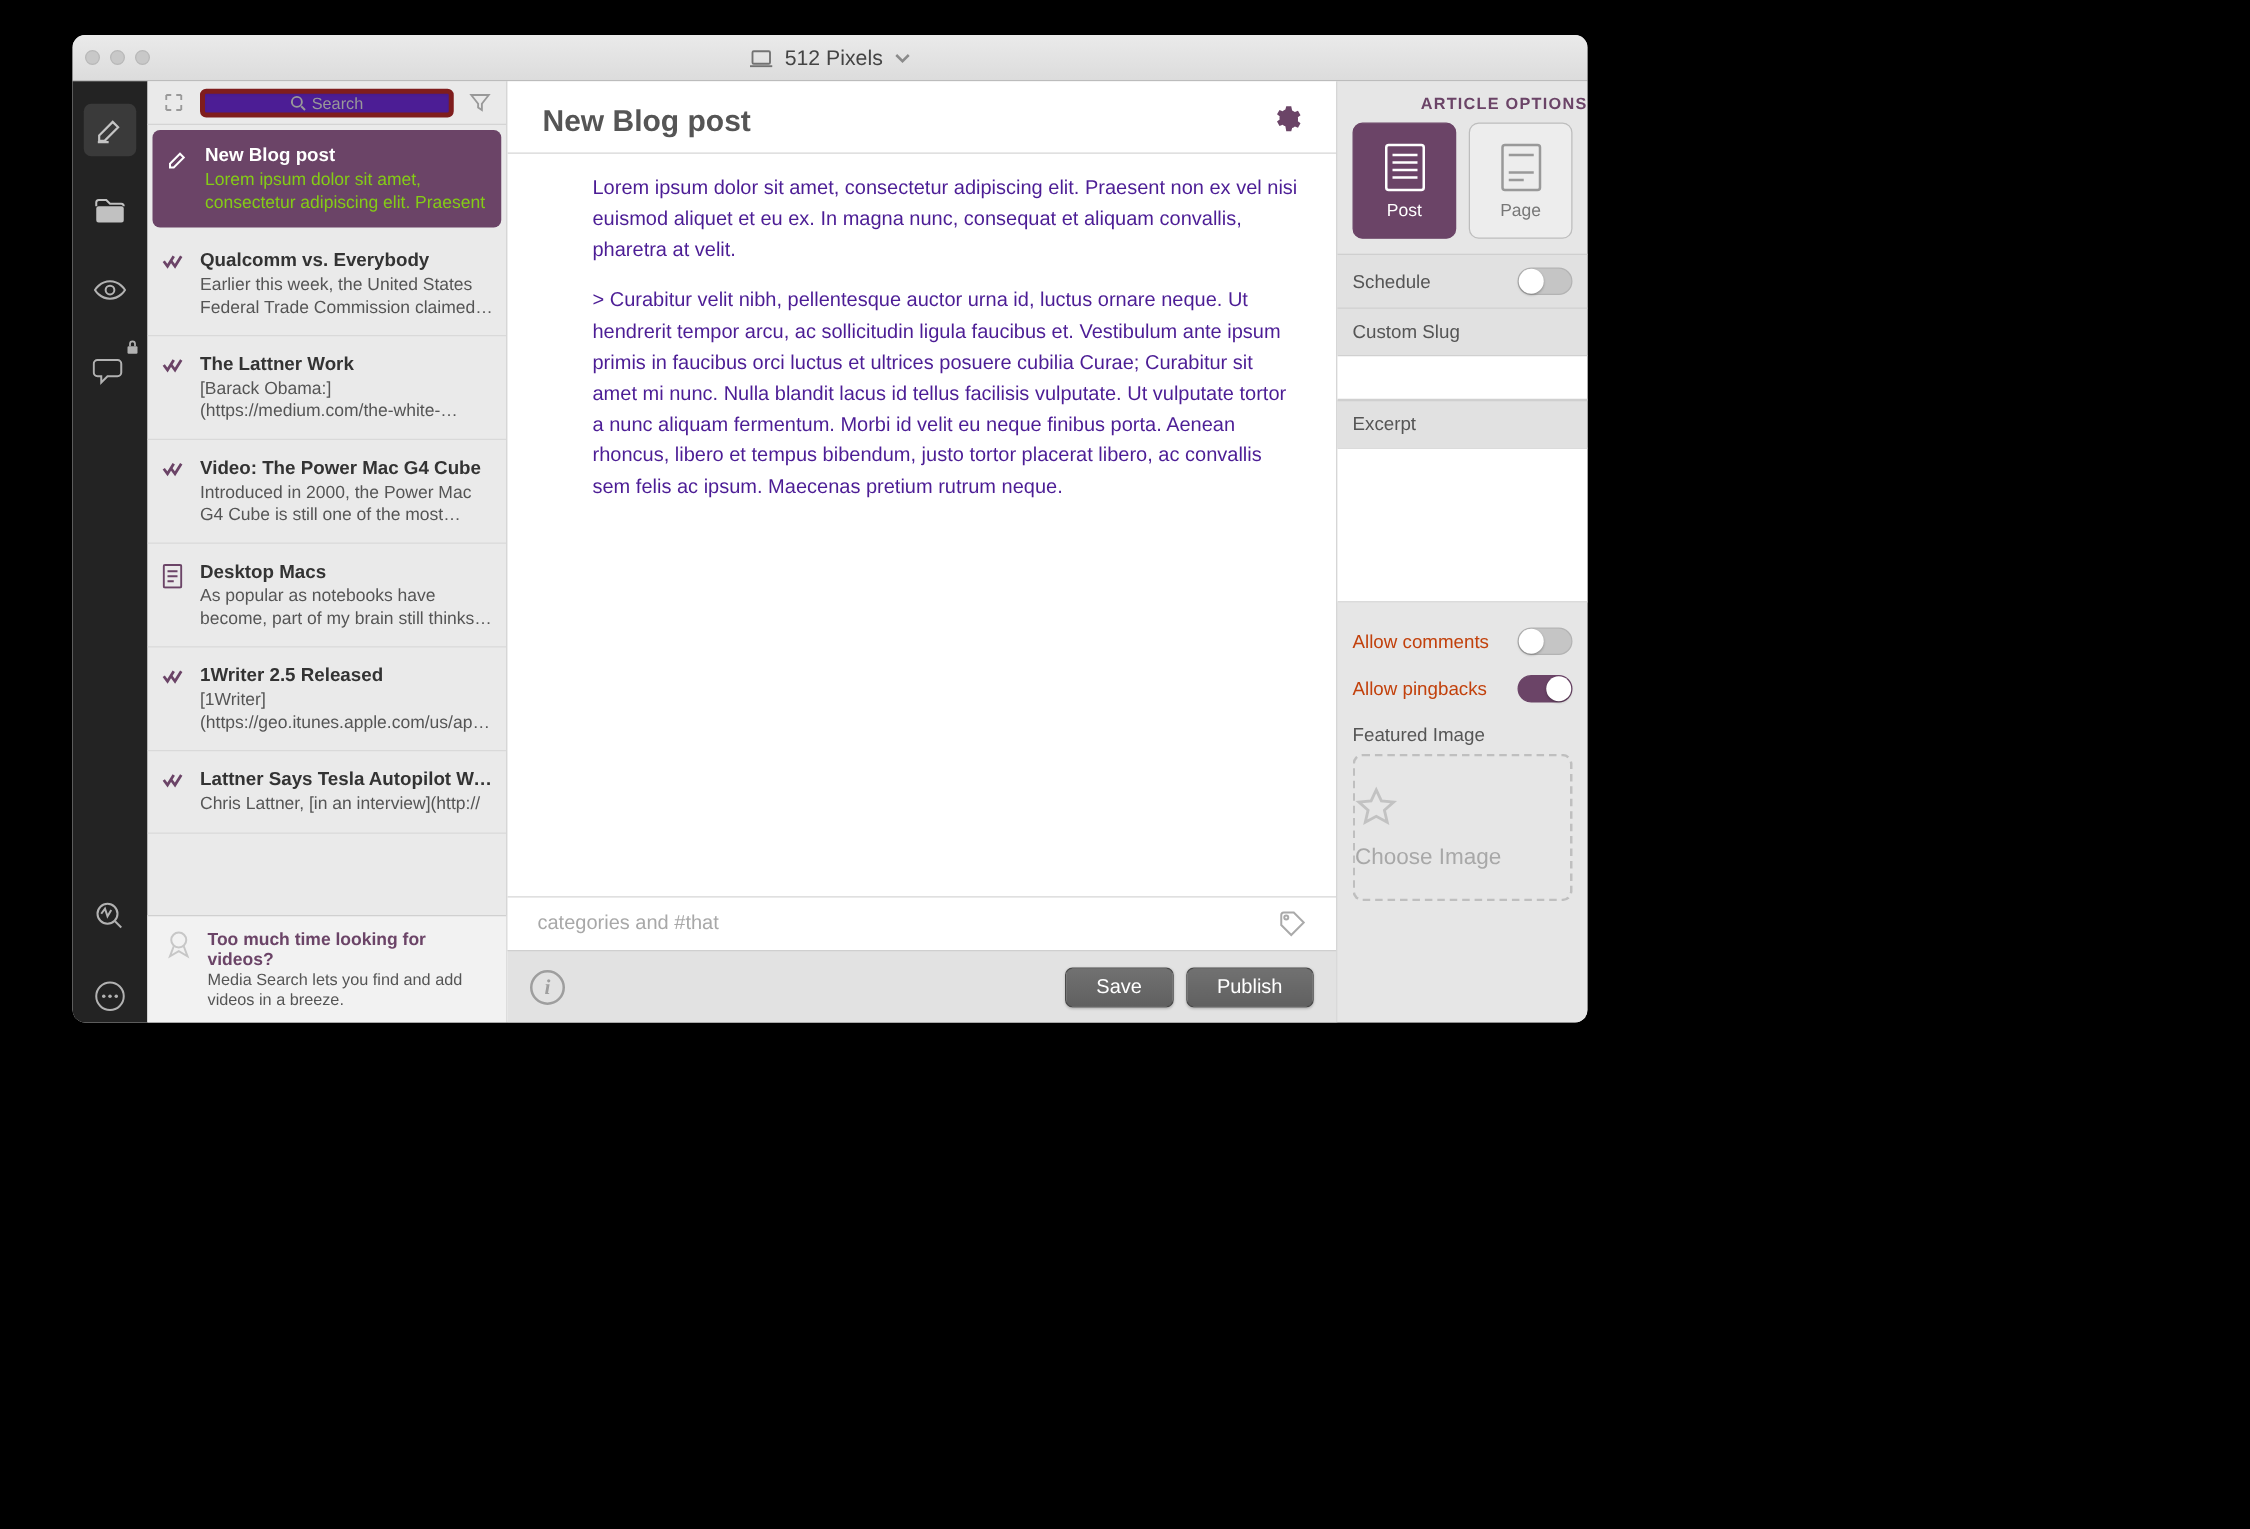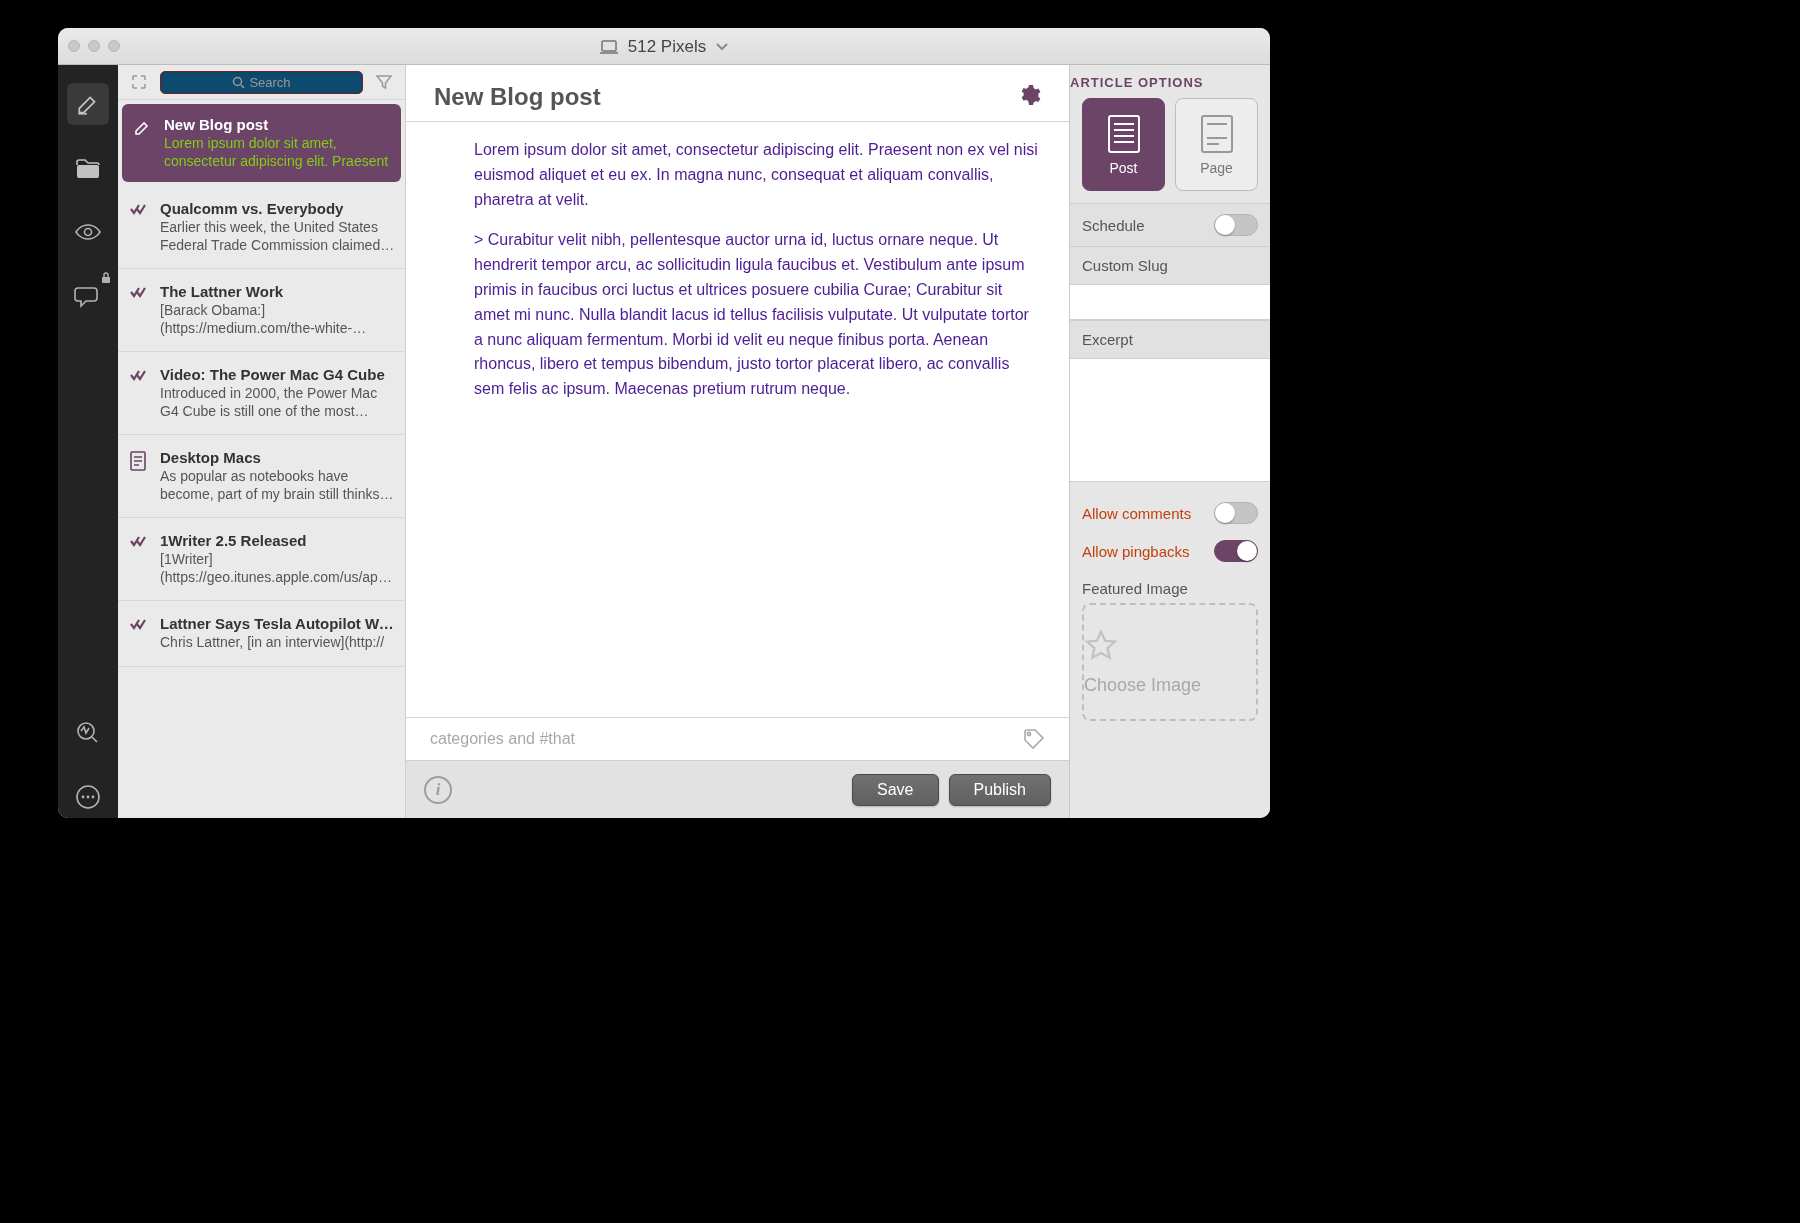--- a/index.html
+++ b/index.html
@@ -82,22 +82,22 @@
     padding:0 8px; gap:8px;
     border-bottom:1px solid #d4d4d4;
   }
   .list-toolbar .icon-btn {
     width:26px; height:26px; display:flex; align-items:center; justify-content:center;
     color:#888; cursor:pointer;
   }
   .search-box {
     flex:1;
     height:23px;
-    background:#0c4a6e;
-    border:1px solid #7f1d1d;
+    background:#4c1d95;
+    border:4px solid #7f1d1d;
     border-radius:5px;
     display:flex; align-items:center; justify-content:center;
     gap:4px;
     font-size:13px; color:#999;
     box-shadow: inset 0 1px 2px rgba(0,0,0,0.08);
   }
 
   .post-list {
     flex:1; overflow:auto;
   }
@@ -191,21 +191,21 @@
   }
 
   
   .options-col {
     width: 200px;
     background:#e6e6e6;
     display:flex; flex-direction:column;
     font-size:15px;
   }
   .options-header {
-    text-align:left; padding:10px 0 8px;
+    text-align:right; padding:10px 0 8px;
     font-size:13px; letter-spacing:1px;
     color:#6b4467; font-weight:600;
   }
   .type-row {
     display:flex; gap:10px; padding:0 12px 12px;
   }
   .type-btn {
     flex:1; height:93px; border-radius:8px;
     border:1px solid #bdbdbd;
     display:flex; flex-direction:column; align-items:center; justify-content:center;
@@ -438,20 +438,30 @@
                 <path d="M8 7l3 4 5-8"></path>
               </svg>
           </div>
           <div class="item-body">
             <div class="item-title">Lattner Says Tesla Autopilot Was 'Irr...</div>
             <div class="item-excerpt">Chris Lattner, [in an interview](http://</div>
           </div>
         </div>
       </div>
 
+      <div class="promo">
+        <svg class="ribbon" viewBox="0 0 26 26" fill="none" stroke="#c7c7c7" stroke-width="1.6">
+          <circle cx="13" cy="9" r="6"></circle>
+            <path d="M9 14l-3 8 7-4 7 4-3-8"></path>
+        </svg>
+        <div>
+          <div class="promo-title">Too much time looking for videos?</div>
+          <div class="promo-text">Media Search lets you find and add videos in a breeze.</div>
+        </div>
+      </div>
     </div>
 
     <div class="editor-col">
       <div class="editor-header">
         <div class="editor-title">New Blog post</div>
         <div class="gear">
           <svg width="24" height="24" viewBox="0 0 24 24" fill="#6b4467">
             <path d="M12 8a4 4 0 100 8 4 4 0 000-8zm9.4 4a7.6 7.6 0 00-.1-1.3l2.1-1.6-2-3.5-2.5 1a7.8 7.8 0 00-2.2-1.3L16 2h-4l-.7 2.6a7.8 7.8 0 00-2.2 1.3l-2.5-1-2 3.5 2.1 1.6a7.6 7.6 0 000 2.6l-2.1 1.6 2 3.5 2.5-1c.7.5 1.4 1 2.2 1.3L12 22h4l.7-2.6a7.8 7.8 0 002.2-1.3l2.5 1 2-3.5-2.1-1.6c.1-.4.1-.9.1-1z"></path>
           </svg>
         </div>

